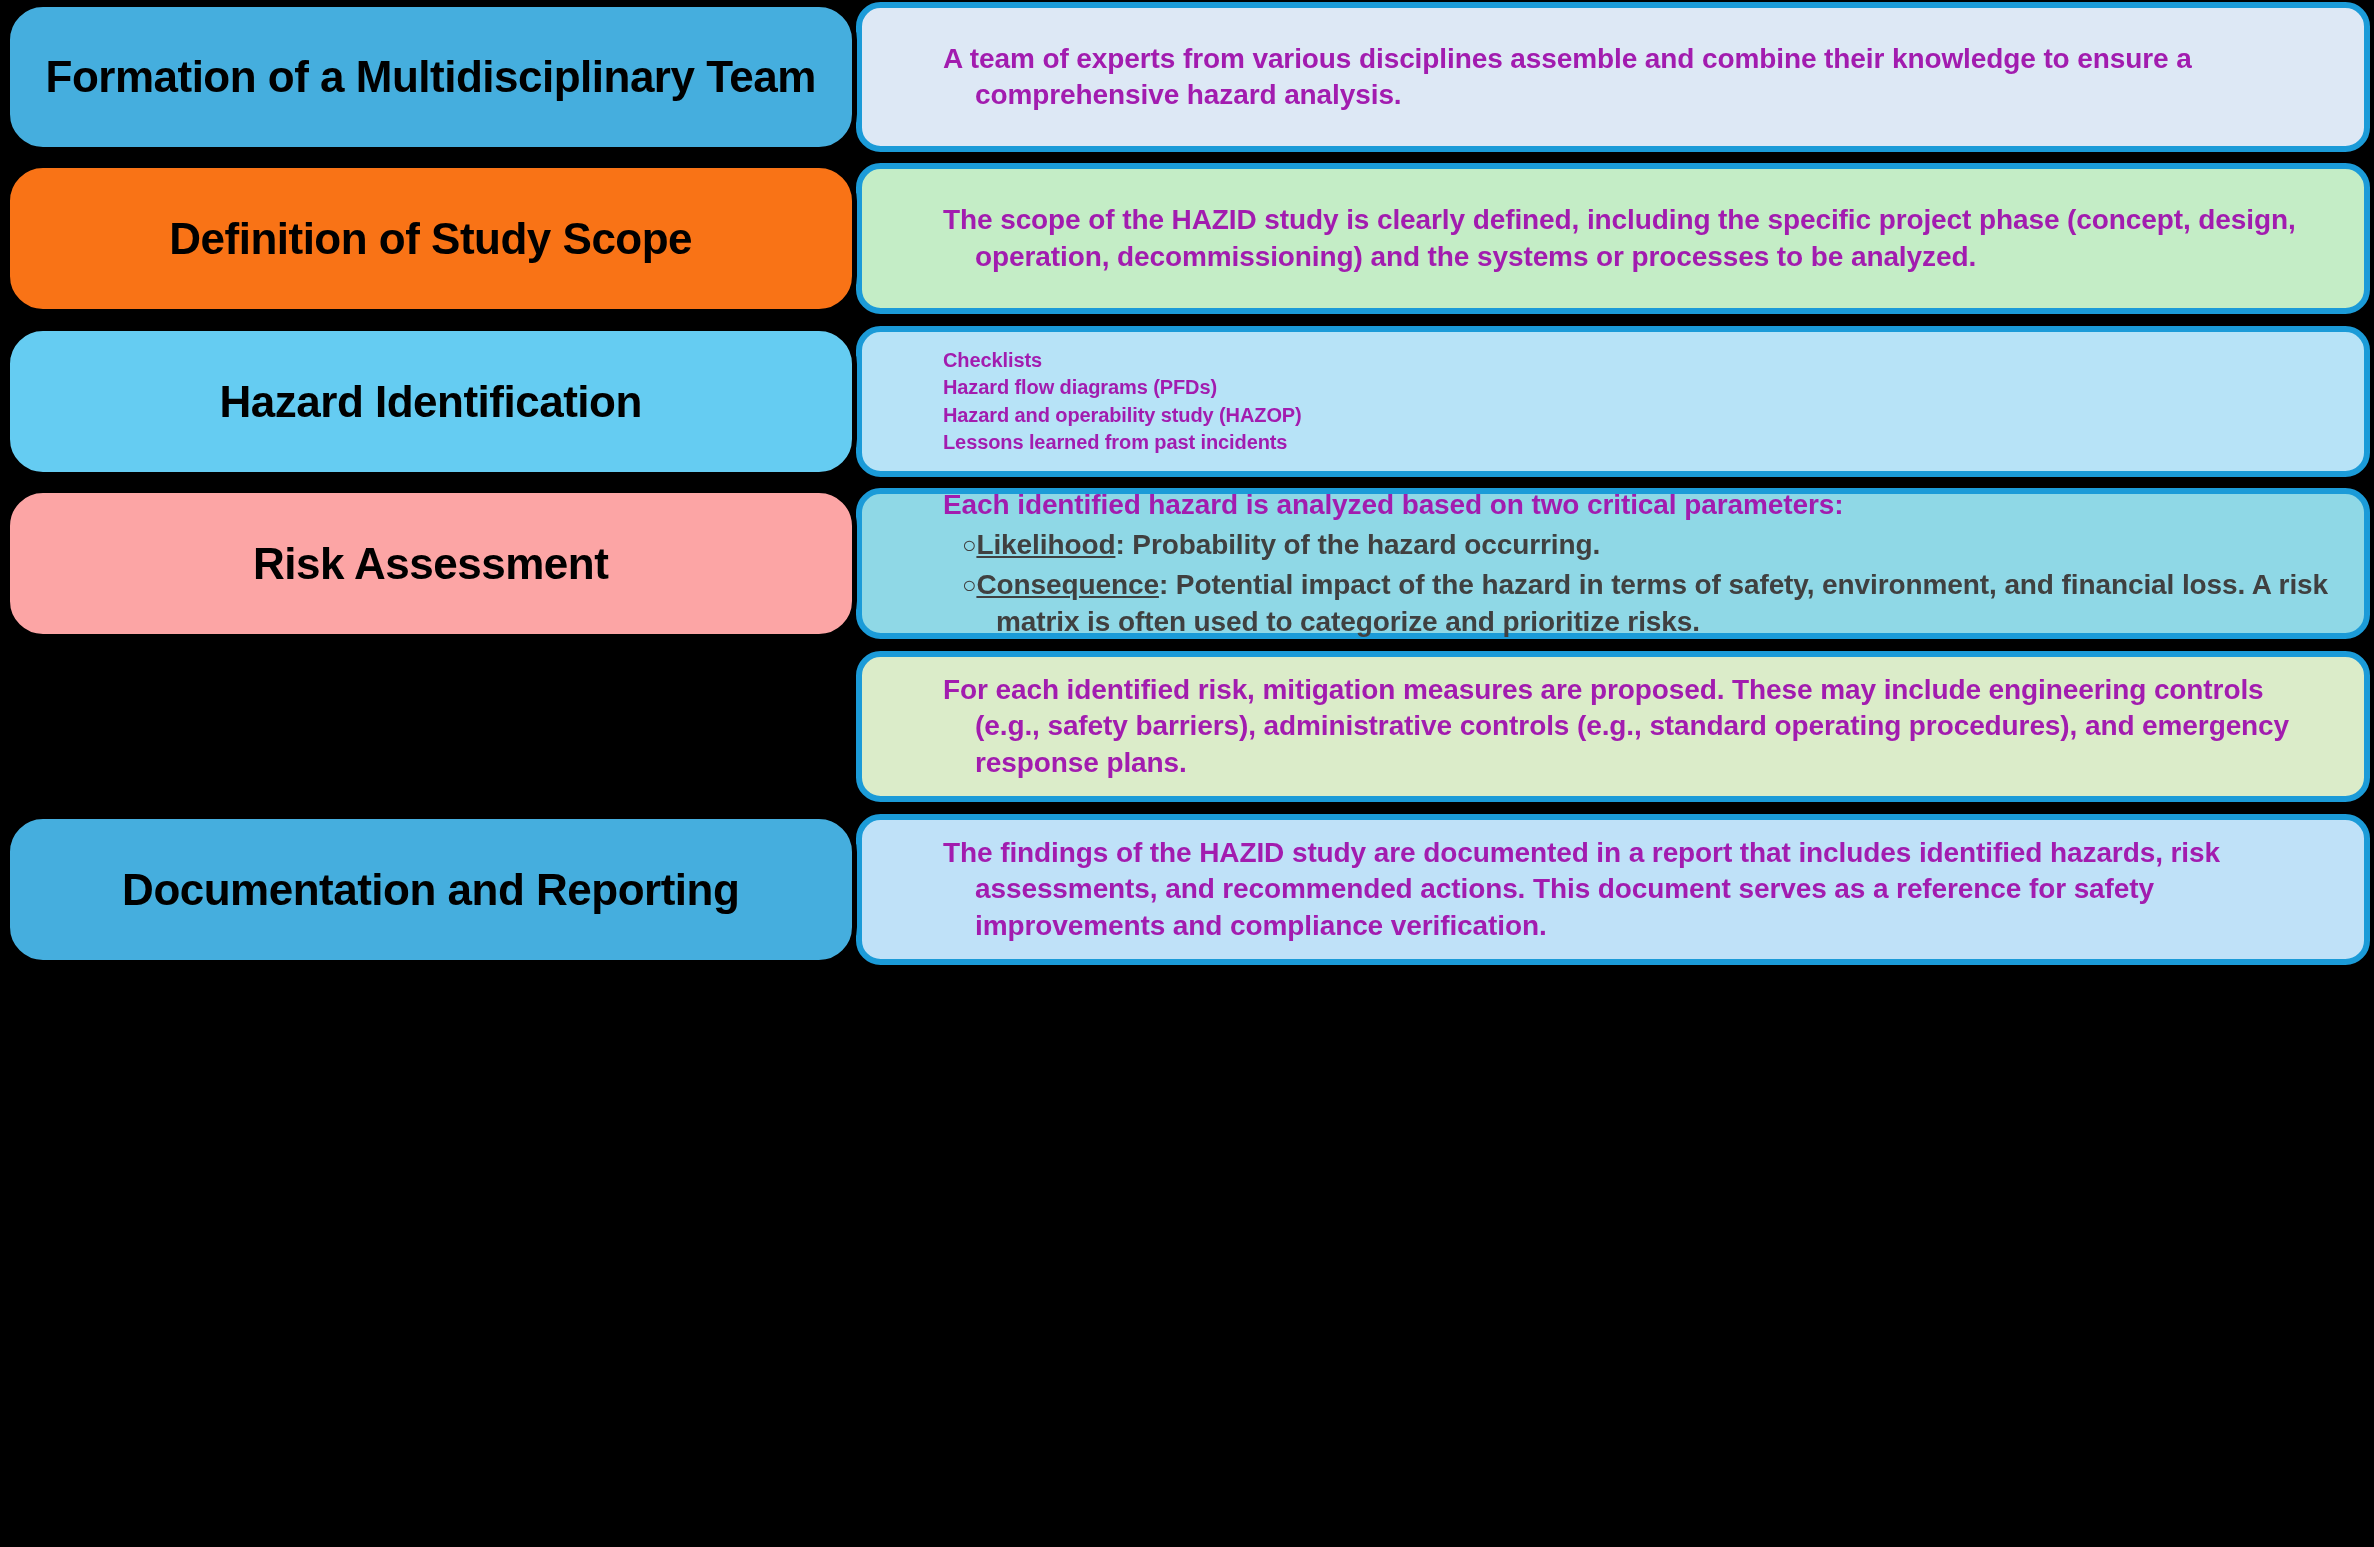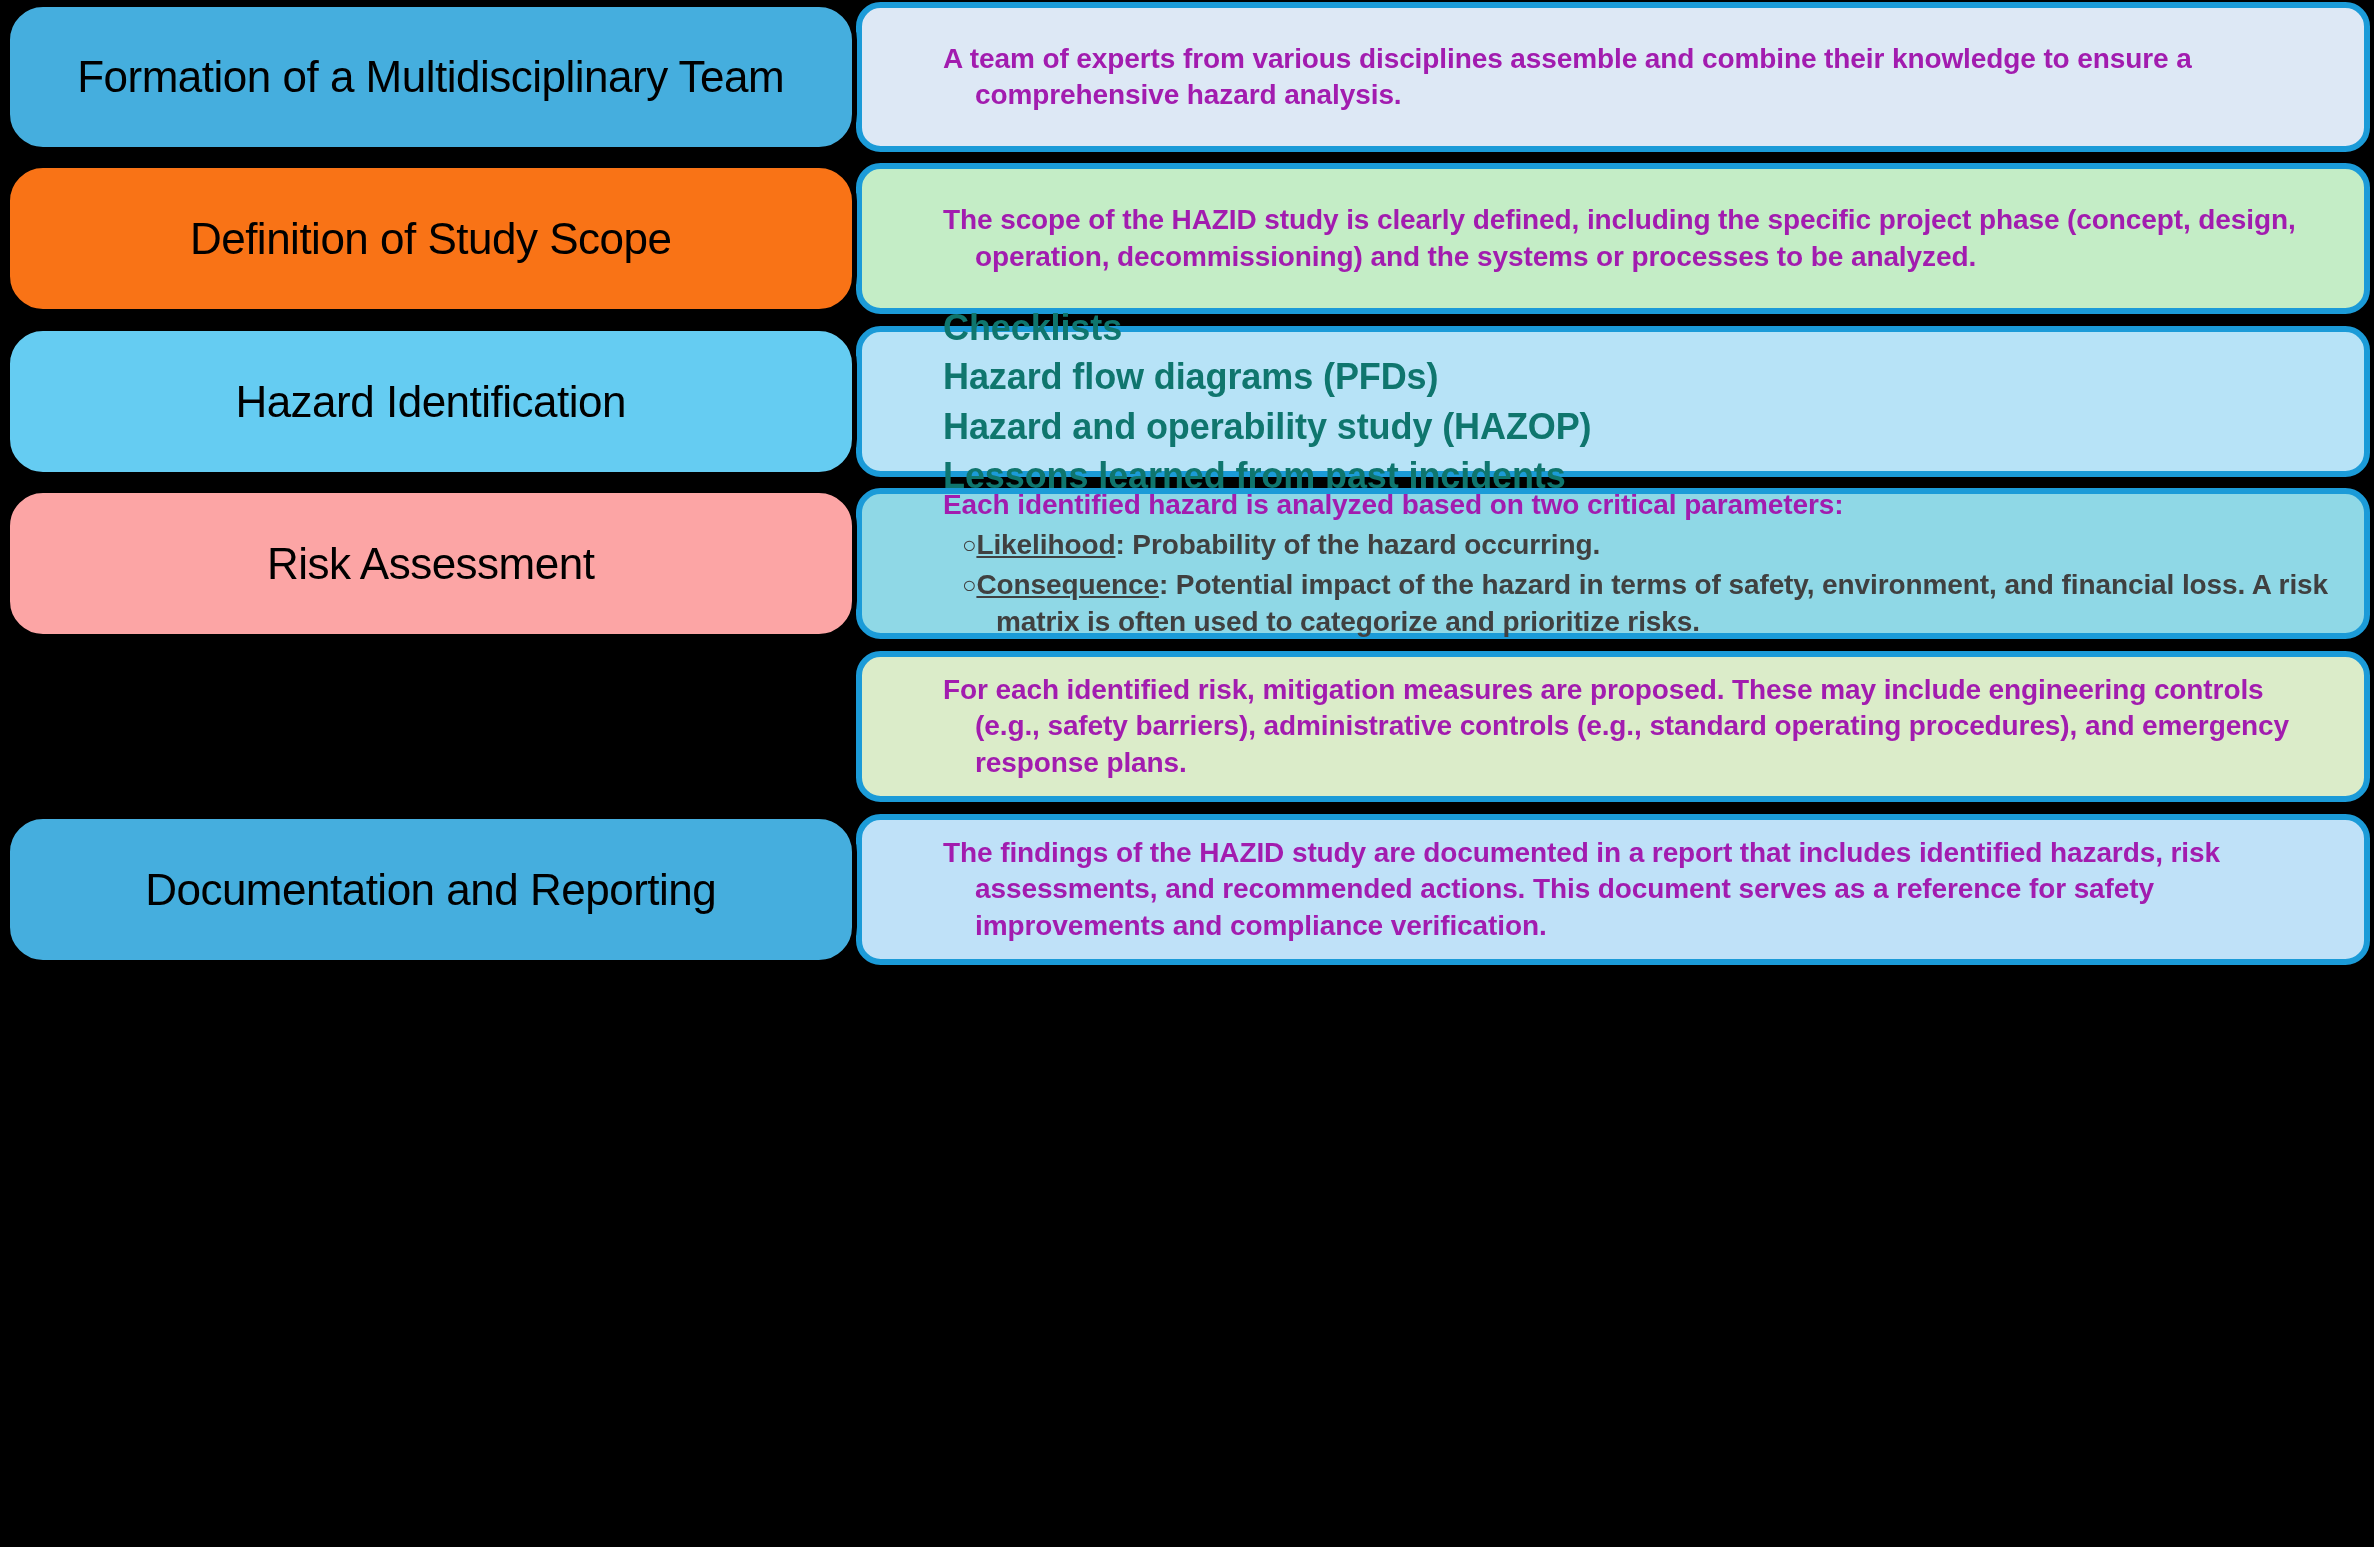--- a/index.html
+++ b/index.html
@@ -53,24 +53,24 @@
     letter-spacing: -0.1px;
     padding-left: 32px;
     text-indent: -32px;
   }
 
   .panel-list {
     list-style: none;
   }
 
   .panel-list li {
-    font-size: 36px;
+    font-size: 20px;
     font-weight: bold;
     line-height: 1.365;
-    color: #0f766e;
+    color: #a21caf;
     letter-spacing: -0.1px;
   }
 
   .sub-list {
     list-style: none;
     margin-top: 1.9px;
   }
 
   .sub-list li {
     font-size: 28px;
@@ -103,21 +103,21 @@
     display: flex;
     align-items: center;
     justify-content: center;
     text-align: center;
     z-index: 2;
     padding: 7.6px 24.6px;
   }
 
   .stage-label {
     font-size: 44px;
-    font-weight: normal;
+    font-weight: bold;
     color: #000000;
     line-height: 1.18;
     letter-spacing: -0.5px;
     text-align: right;
   }
 
   
   #row-0 { top: 1.9px;    height: 150px; }
   #row-1 { top: 163px;  height: 151px; }
   #row-2 { top: 326px;  height: 151px; }

